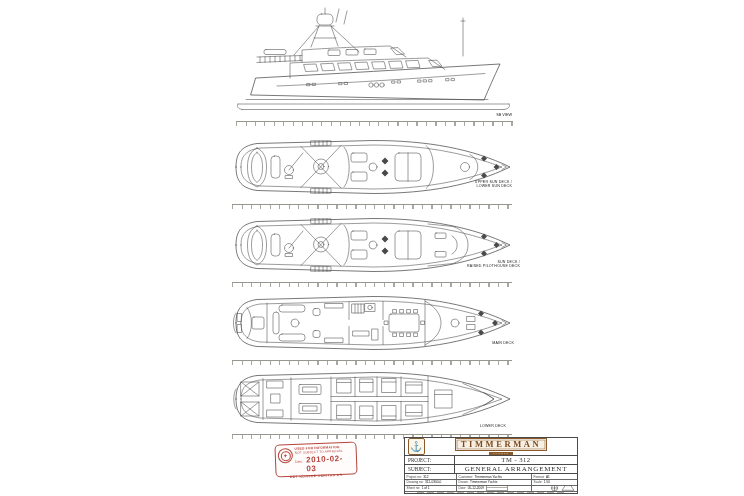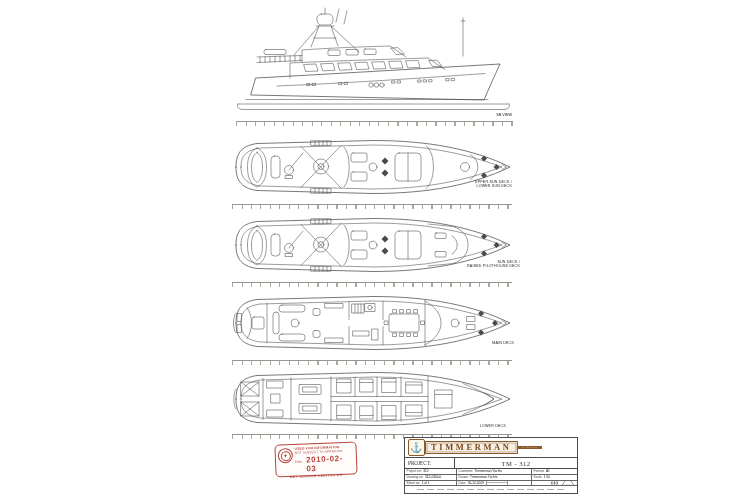--- a/index.html
+++ b/index.html
@@ -32,21 +32,21 @@
   .stamp-datevalue{font-size:8px;font-weight:bold;letter-spacing:.6px;}
   .stamp-footer{font-size:3.3px;letter-spacing:.5px;text-align:center;margin-top:1.5px;font-weight:bold;}
   
   .tblock{position:absolute;left:404px;top:437px;width:174px;height:57px;box-sizing:border-box;
           border:1px solid #4a4a4a;background:#fff;display:flex;flex-direction:column;
           font-family:"Liberation Serif",serif;}
   .tb-logo-row{height:19px;display:flex;align-items:center;border-bottom:.8px solid #4a4a4a;}
   .emblem{width:15px;height:15px;border:1px solid var(--accent,#8a5a2b);border-radius:2px;
           margin-left:3px;display:flex;align-items:center;justify-content:center;
           color:#b8863b;font-size:10px;background:#fdf6ea;}
-  .brandwrap{flex:1;display:flex;flex-direction:row;align-items:center;}
+  .brandwrap{flex:1;display:flex;flex-direction:column;align-items:center;}
   .brandbox{border:1px solid var(--accent,#8a5a2b);box-shadow:inset 0 0 0 .7px #fff, inset 0 0 0 1.3px var(--accent,#8a5a2b);
             padding:1px 5px;background:#f7efe1;color:#7a4a21;font-size:8.5px;line-height:9px;
             letter-spacing:2.6px;font-weight:bold;white-space:nowrap;}
   .ribbon{margin-top:.5px;background:var(--accent,#8a5a2b);color:#fdf6ea;font-size:2.6px;
           line-height:3.2px;padding:0 4px;letter-spacing:1px;}
   .tb-row{display:flex;align-items:center;border-bottom:.8px solid #4a4a4a;}
   .tb-row.project{height:10px;}
   .tb-row.subject{height:11px;}
   .tb-lbl{width:50px;flex:0 0 auto;border-right:.8px solid #4a4a4a;align-self:stretch;
           display:flex;align-items:center;padding-left:3px;font-size:5.2px;box-sizing:border-box;}
@@ -298,20 +298,24 @@
       <div class="emblem">⚓</div>
       <div class="brandwrap">
         <div class="brandbox">TIMMERMAN</div>
         <div class="ribbon">YACHTS</div>
       </div>
     </div>
     <div class="tb-row project">
       <div class="tb-lbl">PROJECT:</div>
       <div class="tb-val">TM - 312</div>
     </div>
+    <div class="tb-row subject">
+      <div class="tb-lbl">SUBJECT:</div>
+      <div class="tb-val big">GENERAL ARRANGEMENT</div>
+    </div>
     <div class="tb-grid">
       <div class="tb-cell">
         <span class="gl">Project no:</span>
           <span class="gv">312</span>
         </div>
       <div class="tb-cell">
         <span class="gl">Customer:</span>
           <span class="gv">Timmerman Yachts</span>
         </div>
       <div class="tb-cell">

